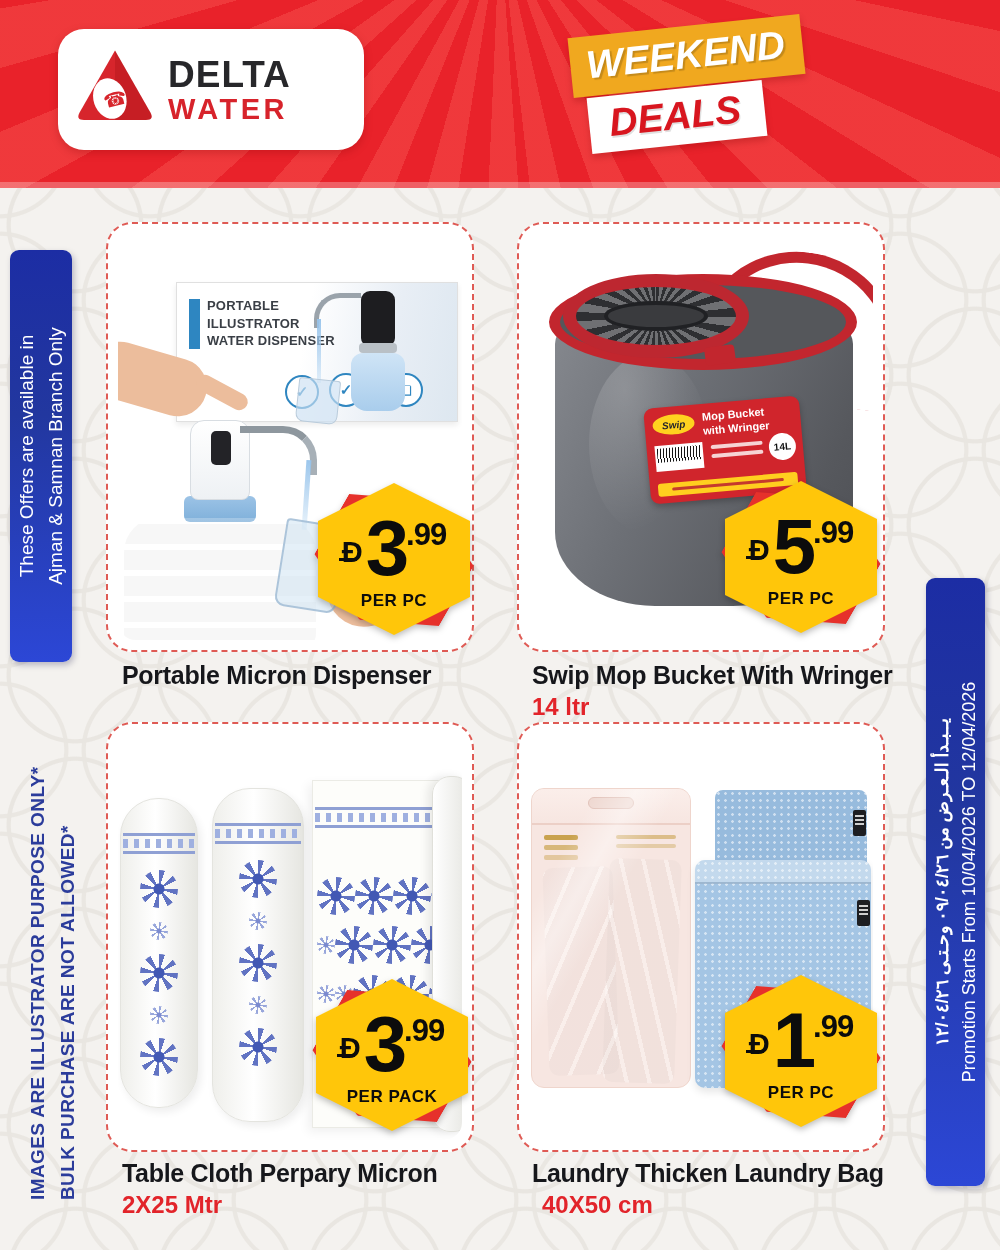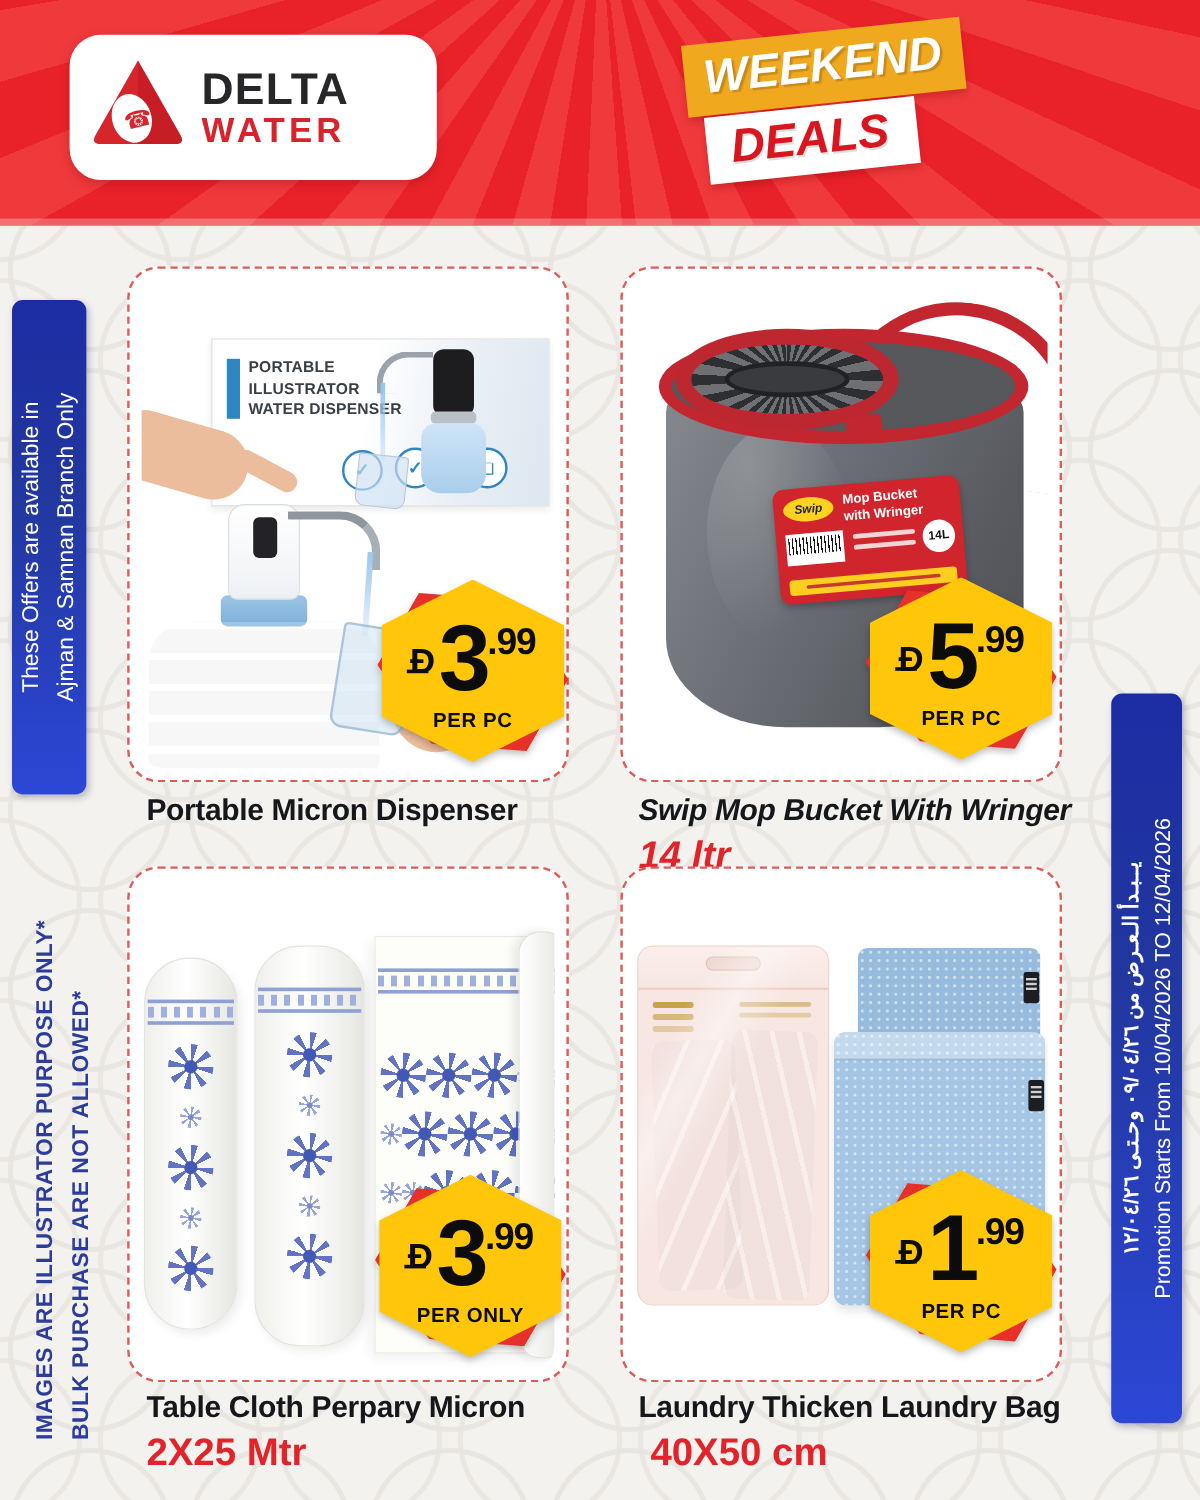--- a/index.html
+++ b/index.html
@@ -41,21 +41,21 @@
   .promo-ar{font-size:17.5px;line-height:28px;font-weight:700;direction:rtl;}
   .promo-en{font-size:18px;line-height:27px;font-weight:500;}
   .disc-line{font-size:19px;line-height:30px;font-weight:800;color:#2b3c9b;letter-spacing:0.4px;text-align:left;}
 
   
   .card{position:absolute;width:368px;height:430px;background:#fff;border:2px dashed #df5b55;border-radius:26px;box-sizing:border-box;}
   .scene{position:absolute;left:10px;top:10px;right:10px;bottom:10px;overflow:hidden;border-radius:18px;}
 
   .caption{position:absolute;line-height:1.2;}
   .cap-name{font-size:25px;font-weight:600;color:#16171b;letter-spacing:-0.3px;}
-  .cap-size{font-size:32px;font-weight:800;color:#e2242a;margin-top:3px;}
+  .cap-size{font-size:24px;font-weight:800;color:#e2242a;margin-top:3px;}
 
   
   .badge{position:absolute;width:152px;height:166px;z-index:5;filter:drop-shadow(0 3px 3px rgba(0,0,0,0.25));}
   .hex-red{position:absolute;left:4px;top:15px;width:144px;height:138px;background:#e6312b;
     clip-path:polygon(50% 0,100% 25%,100% 75%,50% 100%,0 75%,0 25%);transform:rotate(30deg);}
   .hex-yellow{position:absolute;left:0;top:7px;width:152px;height:152px;background:#ffc60a;
     clip-path:polygon(50% 0,100% 25%,100% 75%,50% 100%,0 75%,0 25%);
     display:flex;flex-direction:column;align-items:center;justify-content:center;color:#0c0c0c;}
   .price{display:flex;align-items:flex-start;line-height:0.9;margin-top:6px;}
   .cur{font-size:29px;font-weight:800;position:relative;margin-top:26px;margin-right:3px;}
@@ -270,21 +270,21 @@
       <div class="hex-yellow">
         <div class="price">
           <span class="cur">Ð</span>
           <span class="pint">5</span>
           <span class="pdec">.99</span>
         </div>
         <div class="unit">PER PC</div>
       </div>
     </div>
   </div>
-  <div class="caption" style="left:532px;top:660px;font-style:italic;">
+  <div class="caption" style="left:532px;top:660px;">
     <div class="cap-name">Swip Mop Bucket With Wringer</div>
     <div class="cap-size">14 ltr</div>
   </div>
 
   <div class="card" style="left:106px;top:722px;">
     <div class="scene">
       <div class="roll roll1">
         <div class="lace">
             <i></i>
           </div>
@@ -333,21 +333,21 @@
       <div class="roll-end"></div>
     </div>
     <div class="badge" style="right:4px;bottom:12px;">
       <div class="hex-red"></div>
       <div class="hex-yellow">
         <div class="price">
           <span class="cur">Ð</span>
           <span class="pint">3</span>
           <span class="pdec">.99</span>
         </div>
-        <div class="unit">PER ONLY</div>
+        <div class="unit">PER PACK</div>
       </div>
     </div>
   </div>
   <div class="caption" style="left:122px;top:1158px;">
     <div class="cap-name">Table Cloth Perpary  Micron</div>
     <div class="cap-size">2X25 Mtr</div>
   </div>
 
   <div class="card" style="left:517px;top:722px;">
     <div class="scene">

